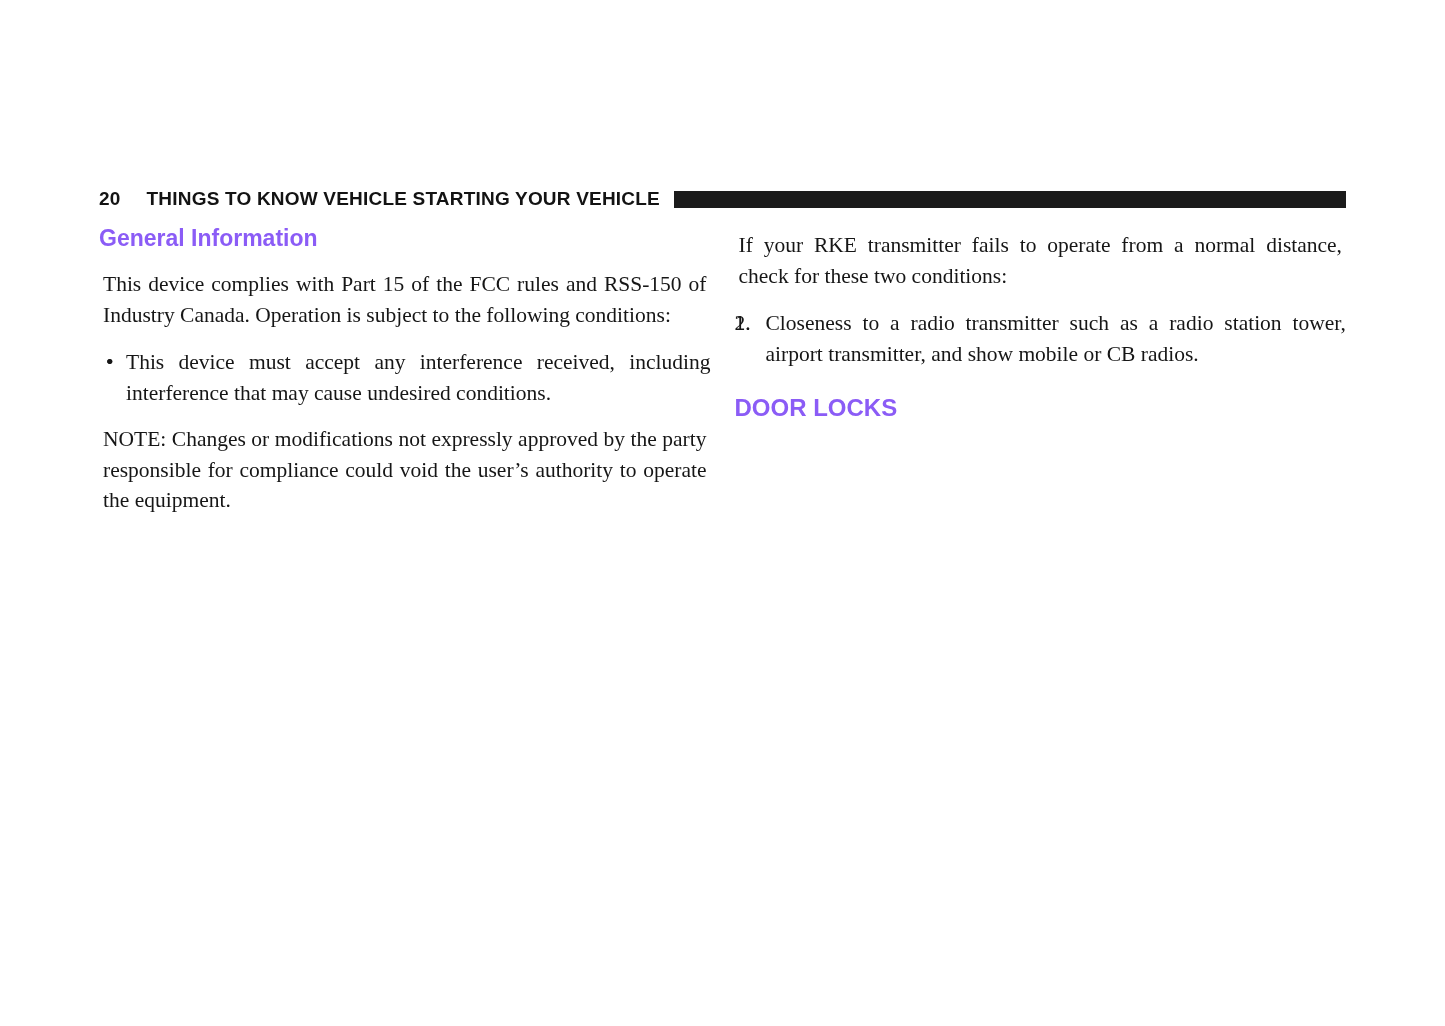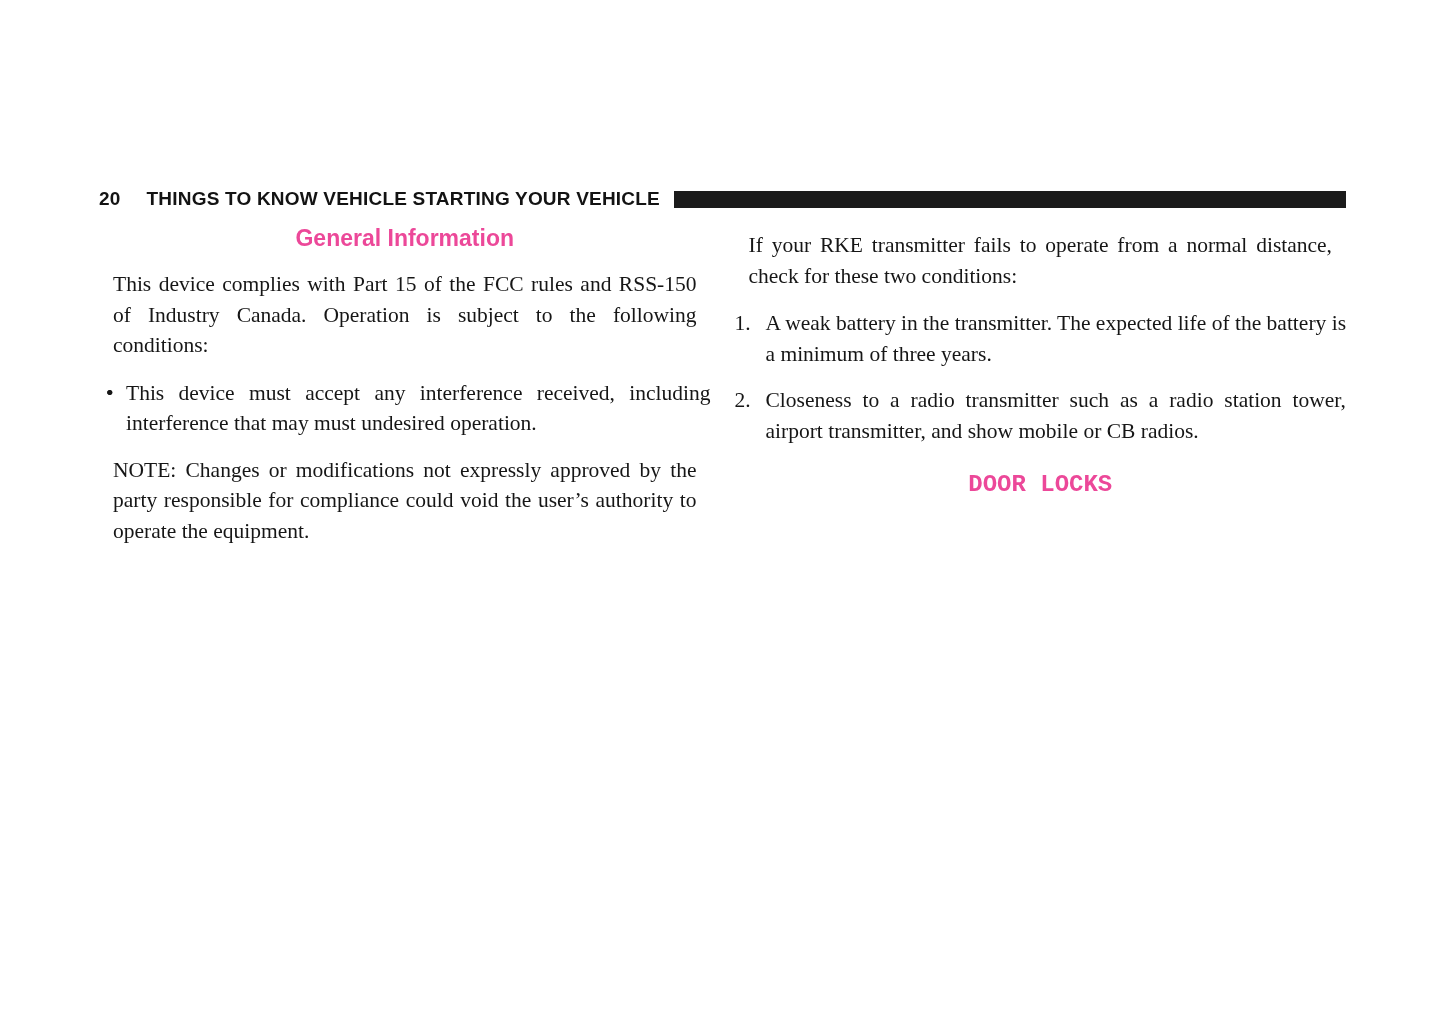--- a/index.html
+++ b/index.html
@@ -45,40 +45,38 @@
     margin-top: 0;
   }
   .col {
     flex: 1;
     min-width: 0;
   }
   
   .section-heading {
     font-family: "Liberation Sans", "DejaVu Sans", sans-serif;
     font-weight: 700;
-    color: #ec4899;
+    color: #8b5cf6;
     margin: 0;
-    text-align: center;
   }
   .heading-left {
     font-size: 23px;
     margin-top: 15px;
     margin-bottom: 17px;
   }
   .heading-door {
     font-size: 24px;
     margin-top: 25px;
-    font-family: Liberation Mono, monospace;
   }
   
   .body-text {
     font-size: 21.5px;
     line-height: 30.5px;
     text-align: justify;
-    margin: 14px;
+    margin: 4px;
   }
   .para {
     margin-bottom: 17px;
   }
   .right-intro {
     margin-top: 20px;
     margin-bottom: 17px;
   }
   
   .bullet-list {
@@ -133,36 +131,35 @@
       <h2 class="section-heading heading-left">General Information</h2>
 
       <p class="body-text para">This device complies with Part 15 of the FCC rules and RSS-150 of Industry Canada. Operation is subject to the following conditions:</p>
 
       <ul class="bullet-list body-text">
         <li>
           <span class="bullet-dot">•</span>
         </li>
         <li>
           <span class="bullet-dot">•</span>
-          <span>This device must accept any interference received, including interference that may must undesired operation.</span>
+          <span>This device must accept any interference received, including interference that may cause undesired conditions.</span>
         </li>
       </ul>
 
       <p class="body-text para">
         <span class="note-label">NOTE:</span><span> Changes or modifications not expressly approved by the party responsible for compliance could void the user’s authority to operate the equipment.</span>
       </p>
     </div>
 
     <div class="col">
       <p class="body-text right-intro">If your RKE transmitter fails to operate from a normal distance, check for these two conditions:</p>
 
       <ol class="numbered-list body-text">
         <li>
           <span class="item-number">1.</span>
-          <span>A weak battery in the transmitter. The expected life of the battery is a minimum of three years.</span>
         </li>
         <li>
           <span class="item-number">2.</span>
           <span>Closeness to a radio transmitter such as a radio station tower, airport transmitter, and show mobile or CB radios.</span>
         </li>
       </ol>
 
       <h2 class="section-heading heading-door">DOOR LOCKS</h2>
 
     </div>

